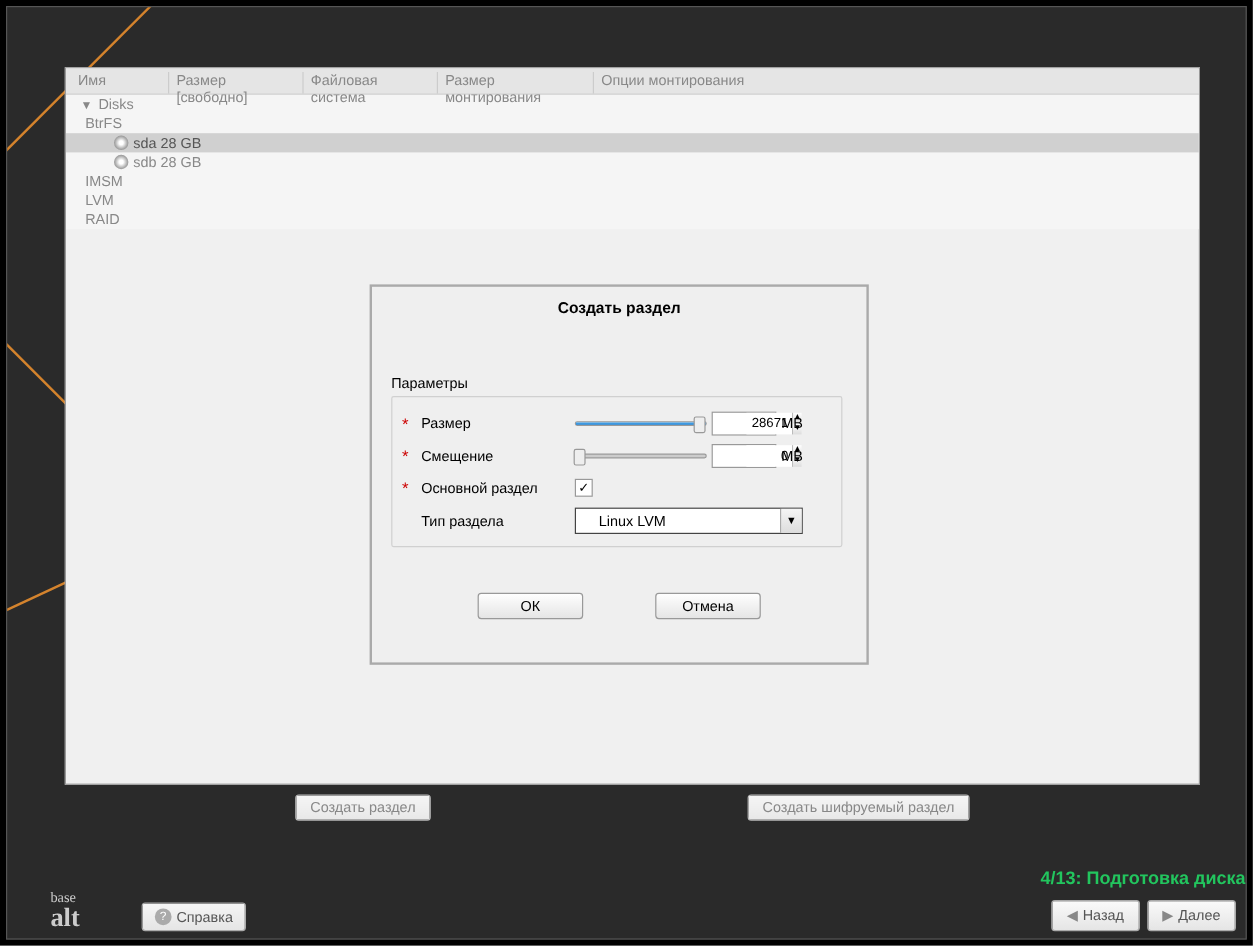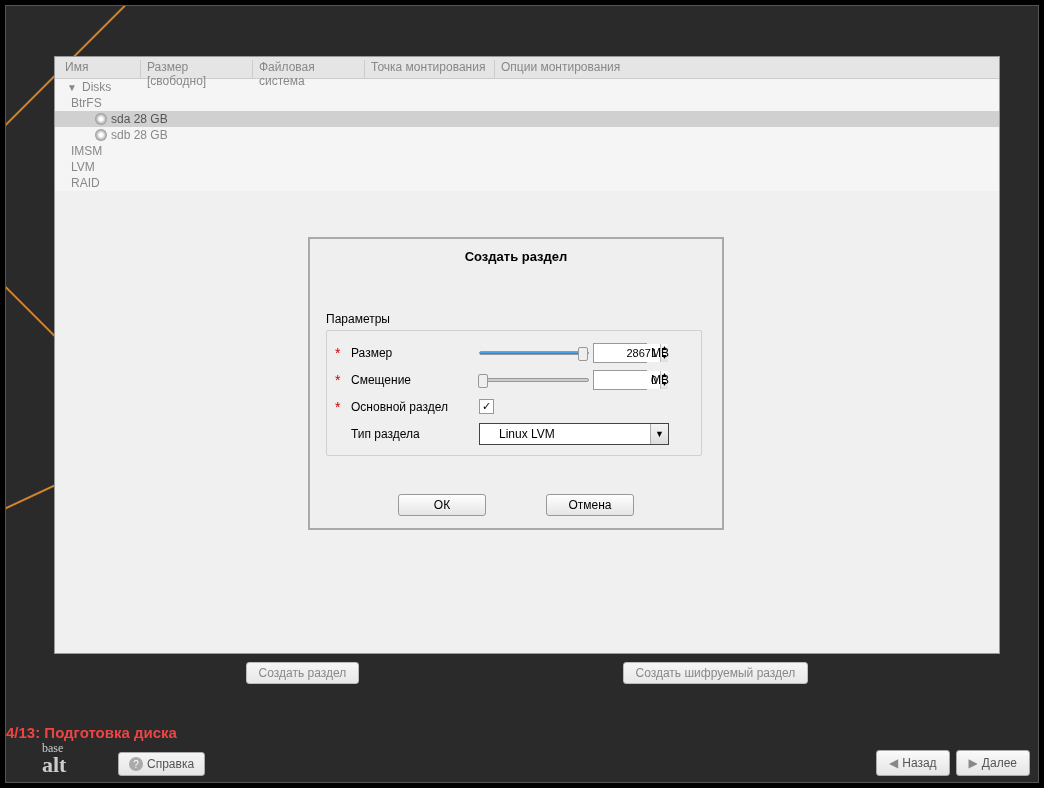--- a/index.html
+++ b/index.html
@@ -25,22 +25,22 @@
   transform: rotate(45deg);
   opacity: 0.8;
 }
 .dl2 { bottom: -60px; right: 50px; width: 500px; height: 300px;
   background: none;
   border-top: 2px solid #ff9a2e;
   transform: rotate(-25deg);
   opacity: 0.8;
 }
 .title-bar {
-  text-align: left;
-  color: #ef4444;
+  text-align: right;
+  color: #22c55e;
   font-weight: bold;
   padding: 18px 0 10px 0;
   font-size: 15px;
 }
 .main-panel {
   position: absolute;
   top: 50px; left: 48px;
   width: 946px; height: 598px;
   background: #f0f0f0;
   border: 1px solid #999;
@@ -180,21 +180,21 @@
 .dropdown .dd-btn {
   margin-left: auto;
   width: 18px; height: 100%;
   background: linear-gradient(#f5f5f5, #ddd);
   border-left: 1px solid #aaa;
   display: flex; align-items: center; justify-content: center;
   font-size: 9px;
 }
 .dialog-buttons {
   display: flex; justify-content: center; gap: 60px;
-  padding: 26px 0 12px 0;
+  padding: 26px 0 36px 0;
 }
 .btn {
   min-width: 88px; height: 22px;
   background: linear-gradient(#fefefe, #e5e5e5);
   border: 1px solid #999;
   border-radius: 3px;
   font-size: 12px;
   cursor: pointer;
   padding: 0 12px;
 }
@@ -265,21 +265,21 @@
   <div class="dl1"></div>
   <div class="dl2"></div>
 
   <div class="title-bar">4/13: Подготовка диска</div>
 
   <div class="main-panel">
     <div class="tree-header">
       <div class="th-name">Имя</div>
       <div class="th-size">Размер [свободно]</div>
       <div class="th-fs">Файловая система</div>
-      <div class="th-mnt">Точка монтирования</div>
+      <div class="th-mnt">Размер монтирования</div>
       <div class="th-opt">Опции монтирования</div>
     </div>
     <div class="tree-body">
       <div class="tree-row disks"><span class="expander">▼</span><span>Disks</span></div>
       <div class="tree-row"><span class="indent2"></span><span>BtrFS</span></div>
       <div class="tree-row sel"><span class="indent1"></span><span class="disk-icon"></span><span class="disk-label">sda  28 GB</span></div>
       <div class="tree-row"><span class="indent1"></span><span class="disk-icon"></span><span class="disk-label">sdb  28 GB</span></div>
       <div class="tree-row"><span class="indent2"></span><span>IMSM</span></div>
       <div class="tree-row"><span class="indent2"></span><span>LVM</span></div>
       <div class="tree-row"><span class="indent2"></span><span>RAID</span></div>

